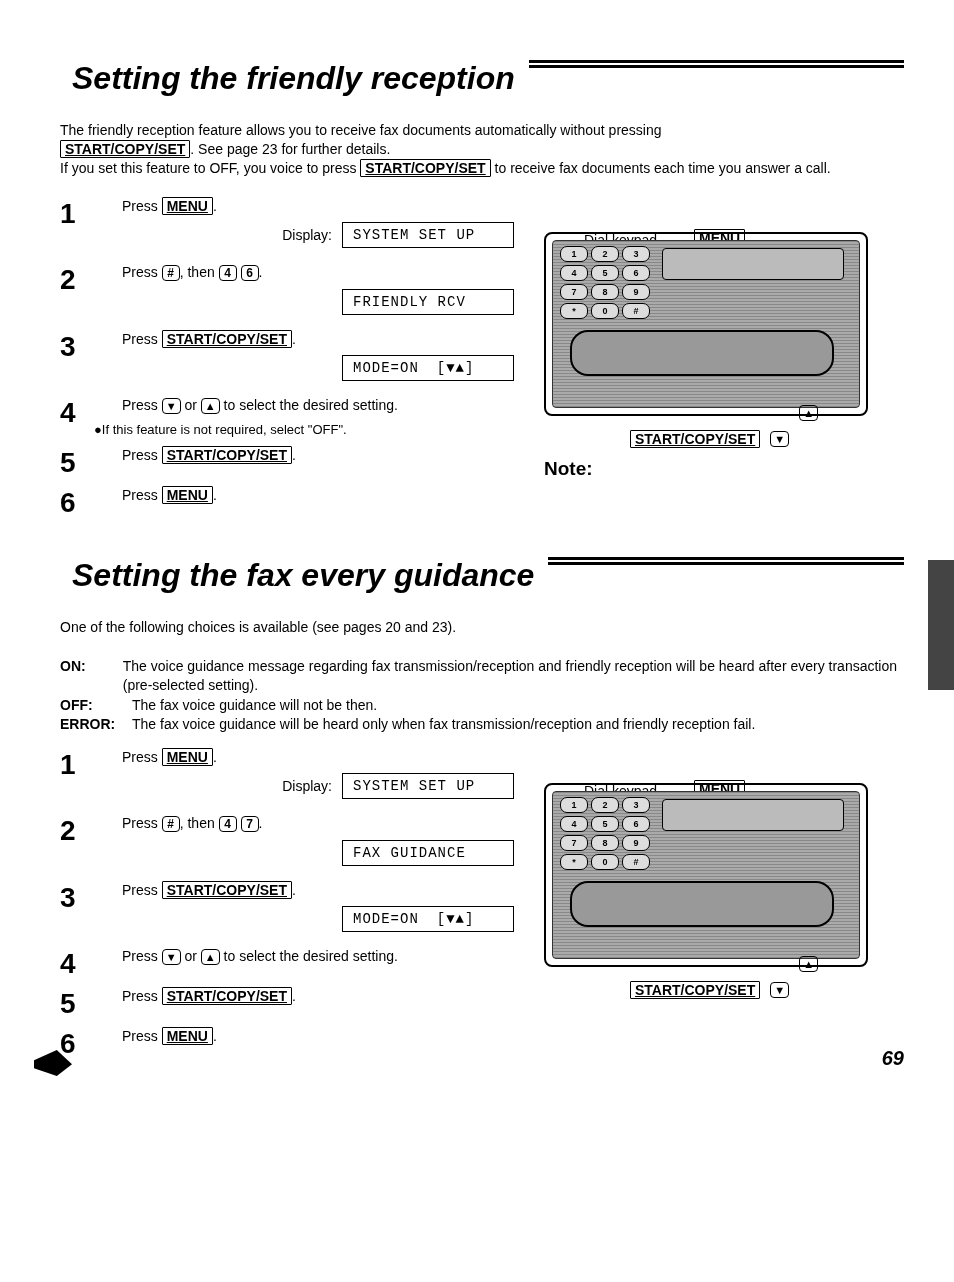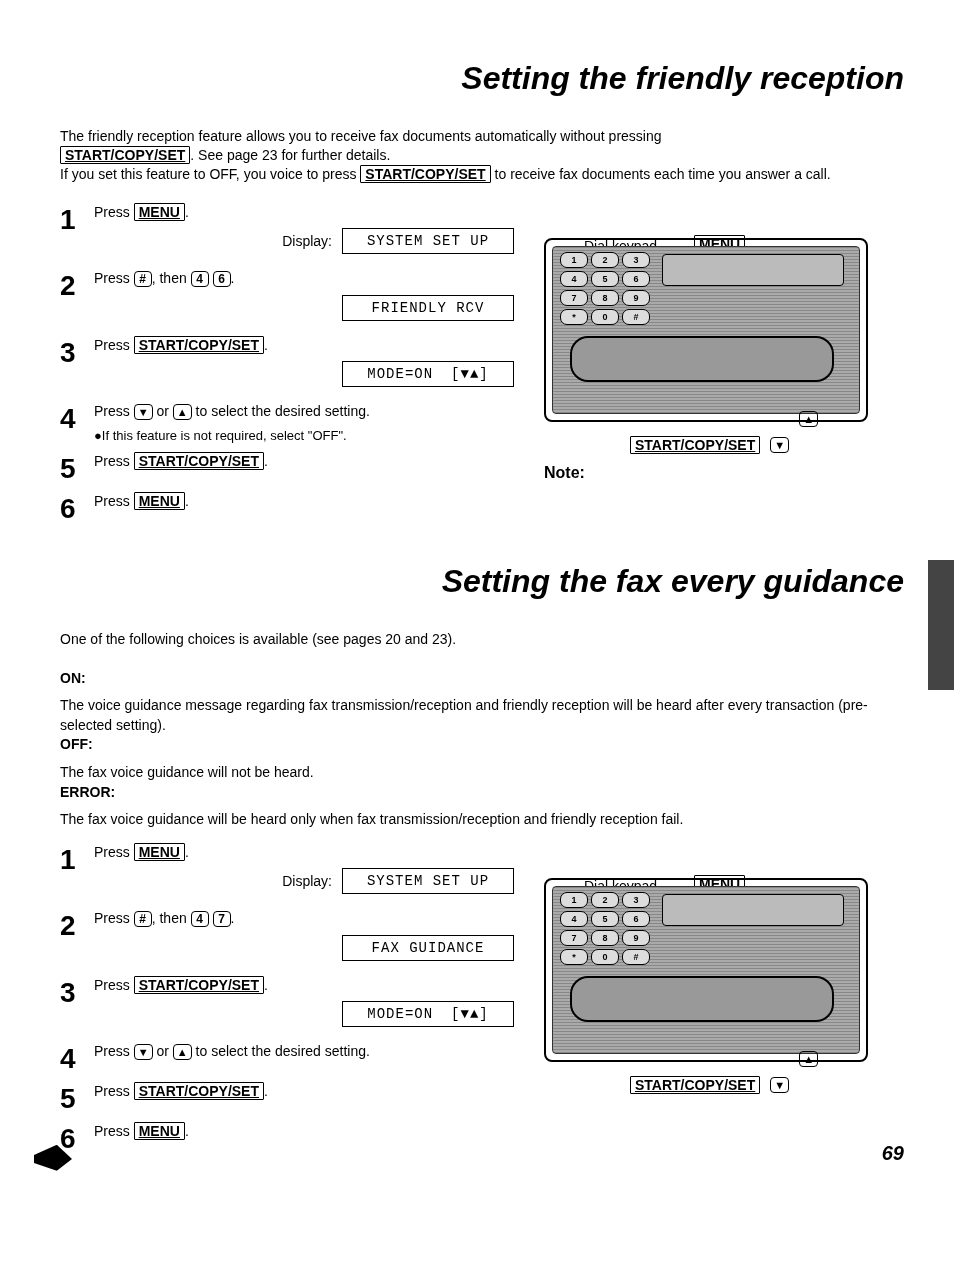--- a/index.html
+++ b/index.html
@@ -11,24 +11,23 @@
   }
   .page{
     padding:60px 50px 30px 60px;
     position:relative;
   }
   .section-title{
     font-size:32px;
     font-weight:bold;
     font-style:italic;
     display:flex;
-    align-items:flex-end;
+    align-items:flex-start;
     white-space:nowrap;
-    margin:0 0 24px 0;
-    flex-direction:column;
+    margin:0 0 24px 12px;
   }
   .title-rule{
     flex:1;
     margin-left:14px;
     border-top:3px solid #000;
     border-bottom:3px solid #000;
     height:2px;
   }
   .intro{
     font-size:14px;
@@ -79,45 +78,45 @@
     font-size:28px;
     font-weight:bold;
     width:34px;
     line-height:1;
     padding-top:2px;
   }
   .step-body{
     flex:1;
     font-size:14px;
   }
-  .step-body .line{margin-bottom:6px;}
+  .step-body .line{margin-bottom:6px;margin-left:28px;}
   .display-row{
     display:flex;
     align-items:center;
     justify-content:flex-end;
     gap:10px;
     margin:8px 0 6px 0;
   }
   .display-label{font-size:14px;}
   .lcd{
     border:1.5px solid #000;
     padding:4px 10px;
     font-family:"Courier New",monospace;
     font-size:14px;
     letter-spacing:1px;
     min-width:150px;
     display:flex;
-    justify-content:center;
+    justify-content:flex-start;
     gap:18px;
   }
   .sub-bullet{
     font-size:13px;
     margin-top:8px;
   }
-  .note-title{font-weight:bold;font-size:16px;margin-top:10px;}
+  .note-title{font-weight:bold;font-size:19px;margin-top:10px;}
   .note-body{font-size:14px;margin-top:2px;line-height:1.35;}
   .diagram-wrap{
     position:relative;
     margin-top:4px;
   }
   .dlabel{
     font-size:14px;
     position:absolute;
   }
   .device{
@@ -189,21 +188,21 @@
     font-size:20px;
   }
   .corner-blob{
     position:absolute;
     bottom:22px;left:34px;
     width:38px;height:26px;
     background:#000;
     clip-path:polygon(0 40%,60% 0,100% 55%,60% 100%,0 70%);
   }
   .choice-table{font-size:14px;line-height:1.4;margin-bottom:14px;}
-  .choice-table .row{display:flex;gap:8px;flex-direction:column;}
+  .choice-table .row{display:flex;gap:8px;}
   .choice-table .k{width:64px;font-weight:bold;}
   .side-tab{
     position:absolute;
     right:0;top:560px;
     width:26px;height:130px;
     background:#444;
   }
   .leader{
     position:absolute;
     width:1px;background:#000;
@@ -329,21 +328,21 @@
   </h1>
 
   <div class="intro">One of the following choices is available (see pages 20 and 23).</div>
   <div class="choice-table">
     <div class="row">
         <div class="k">ON:</div>
         <div>The voice guidance message regarding fax transmission/reception and friendly reception will be heard after every transaction (pre-selected setting).</div>
       </div>
     <div class="row">
         <div class="k">OFF:</div>
-        <div>The fax voice guidance will not be heard.</div>
+        <div>The fax voice guidance will not be then.</div>
       </div>
     <div class="row">
         <div class="k">ERROR:</div>
         <div>The fax voice guidance will be heard only when fax transmission/reception and friendly reception fail.</div>
       </div>
   </div>
 
   <div class="two-col">
     <div class="left">
       <ol class="steps">

